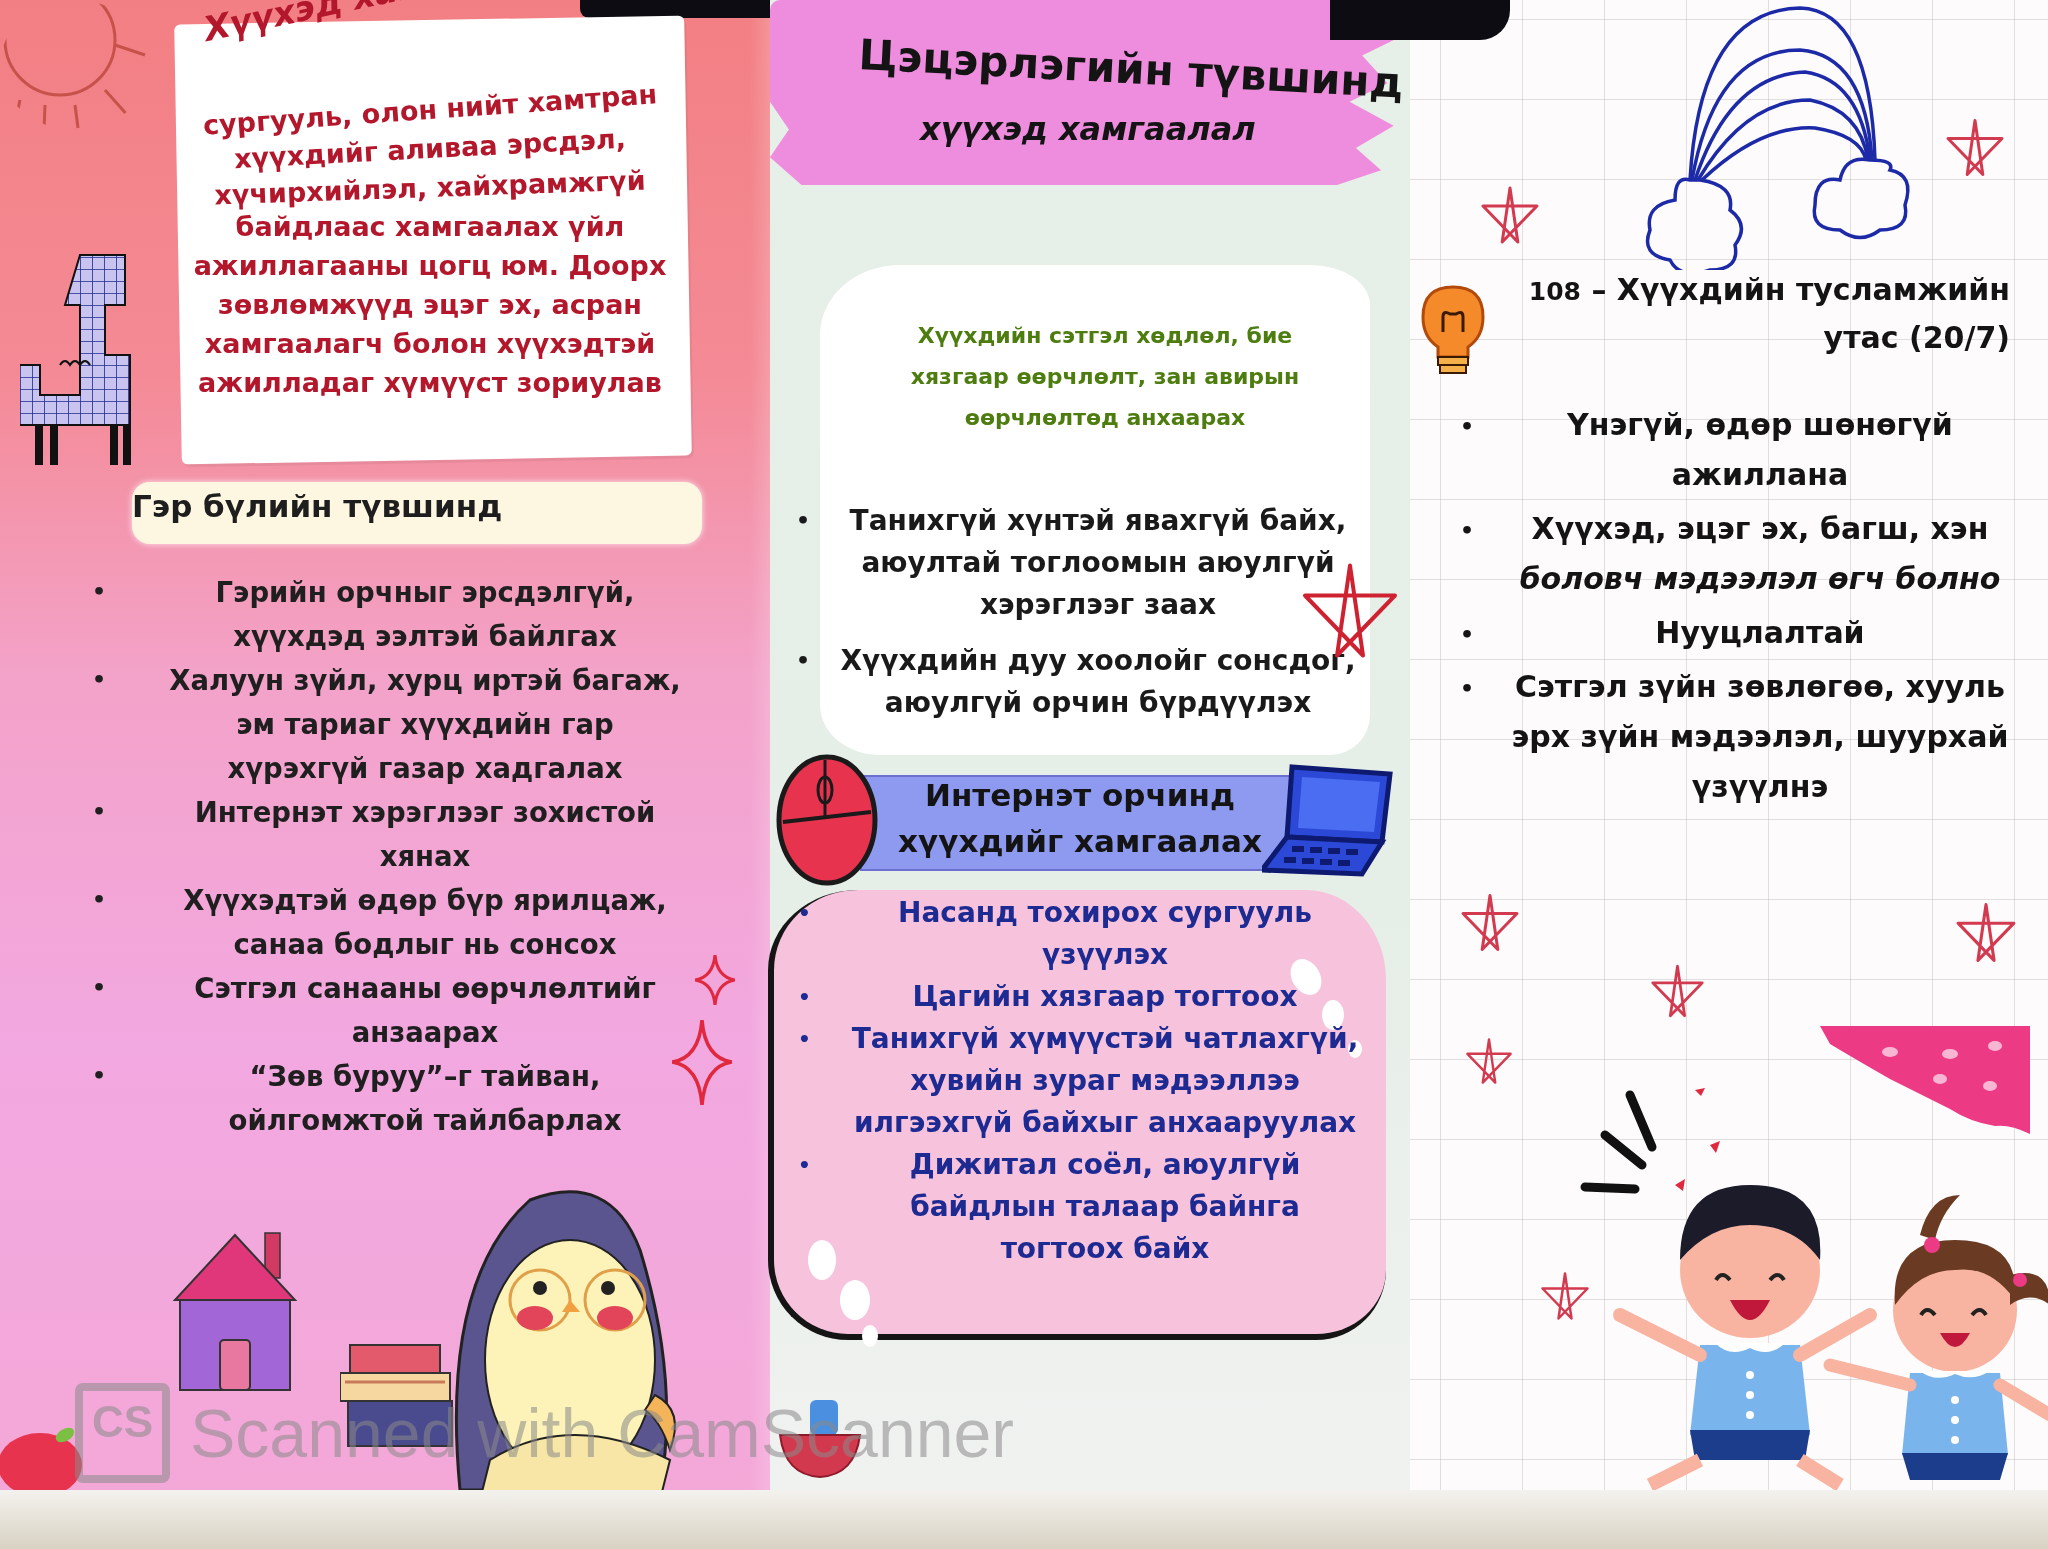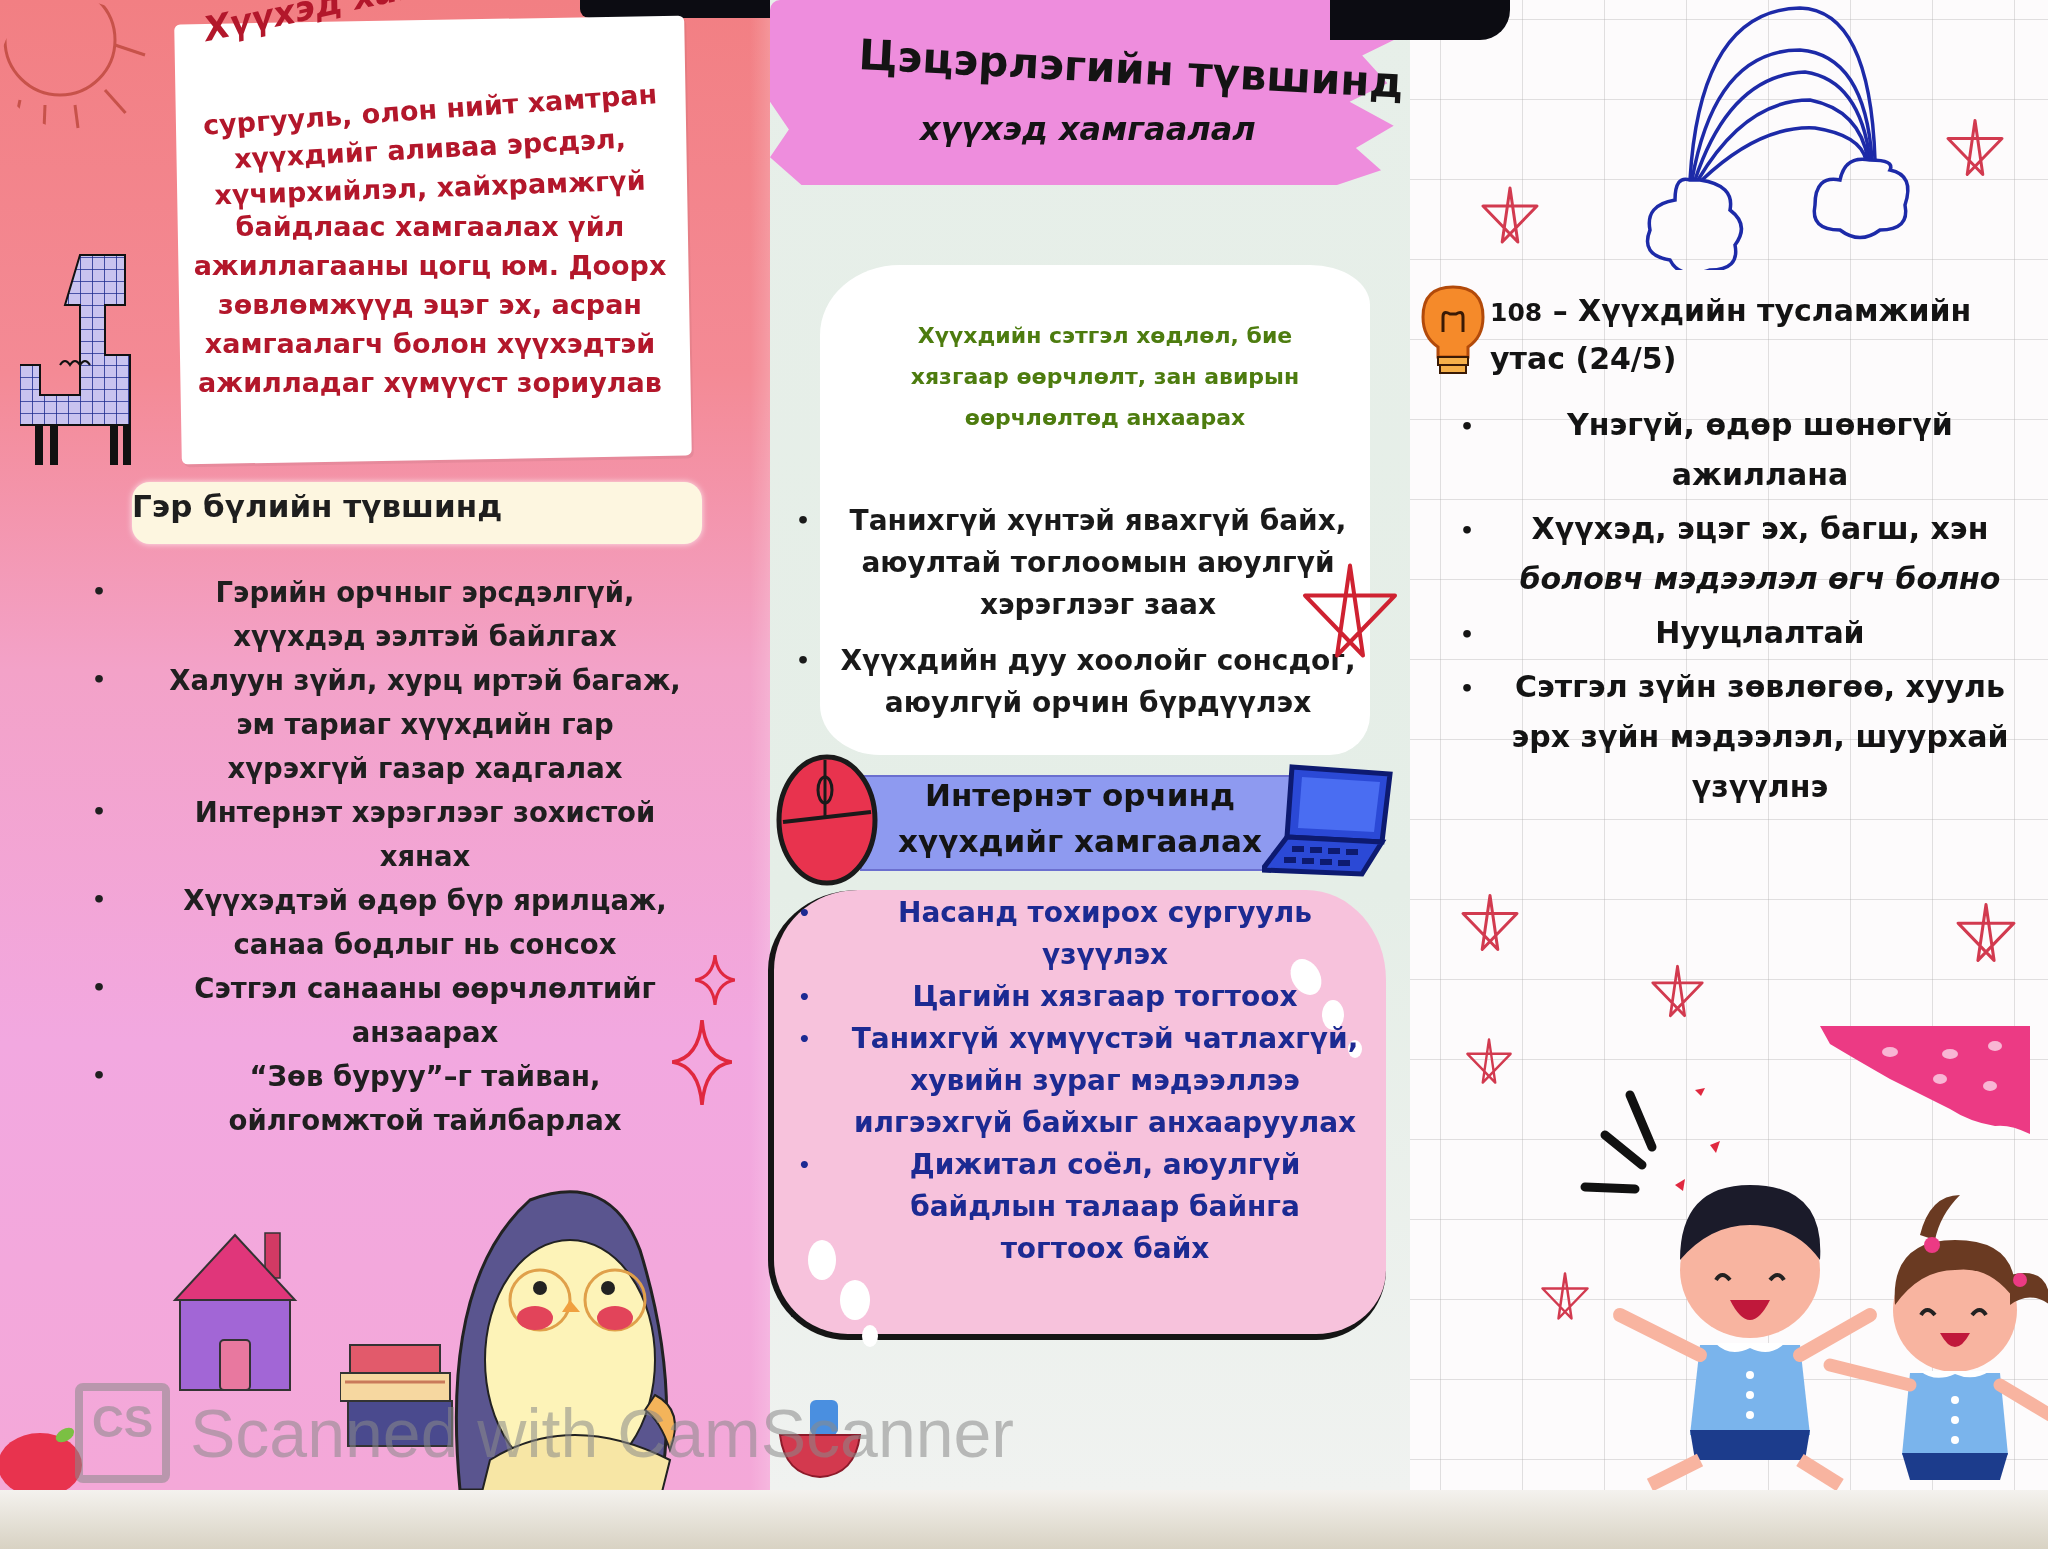--- a/index.html
+++ b/index.html
@@ -140,21 +140,21 @@
     background-position: 30px 20px;
   }
   .top-dark { position: absolute; left: 1330px; top: 0; width: 180px; height: 40px; background: #0c0c12; border-radius: 0 0 30px 0; }
   .top-dark2 { position: absolute; left: 580px; top: 0; width: 320px; height: 18px; background: #0c0c12; border-radius: 0 0 80px 40px; }
 
   .rainbow { position: absolute; left: 1620px; top: 0; width: 300px; height: 270px; }
   .star { position: absolute; }
   .bulb-icon { position: absolute; left: 1418px; top: 282px; width: 70px; height: 100px; }
 
   .hotline-title {
-    position: absolute; left: 1490px; top: 288px; width: 520px; text-align: left;
+    position: absolute; left: 1490px; top: 267px; width: 520px; text-align: right;
     font-size: 30px; line-height: 46px; color: #141414;
   }
   .hotline-title .num { font-size: 25px; }
   .hotline-list { position: absolute; left: 1460px; top: 400px; width: 570px; list-style: none; }
   .hotline-list li {
     position: relative; text-align: center; font-size: 30px; line-height: 50px; color: #141414;
     padding-left: 30px; margin-bottom: 4px;
   }
   .hotline-list li .bullet { position: absolute; left: 0; top: 2px; font-size: 22px; }
   .hotline-list li .italic { font-style: italic; }
@@ -436,21 +436,21 @@
 
   <svg class="bulb-icon" viewBox="0 0 70 100">
     <path d="M35 5 Q65 5 65 35 Q65 55 50 65 L50 75 L20 75 L20 65 Q5 55 5 35 Q5 5 35 5Z" fill="#f58a2a" stroke="#b24a0a" stroke-width="3"></path>
     <path d="M25 50 L25 35 Q25 28 32 32 L38 32 Q45 28 45 35 L45 50" fill="none" stroke="#3a1a05" stroke-width="3"></path>
     <rect x="20" y="75" width="30" height="8" fill="#f5b04a" stroke="#3a1a05" stroke-width="2"></rect>
     <rect x="22" y="83" width="26" height="8" fill="#f5b04a" stroke="#3a1a05" stroke-width="2"></rect>
   </svg>
 
   <div class="hotline-title">
     <div><span class="num">108</span><span> – Хүүхдийн тусламжийн</span></div>
-    <div>утас (24/5)</div>
+    <div>утас (20/7)</div>
   </div>
 
   <ul class="hotline-list">
     <li>
         <span class="bullet">•</span>
       <div>Үнэгүй, өдөр шөнөгүй</div>
       <div>ажиллана</div>
       </li>
     <li>
         <span class="bullet">•</span>

